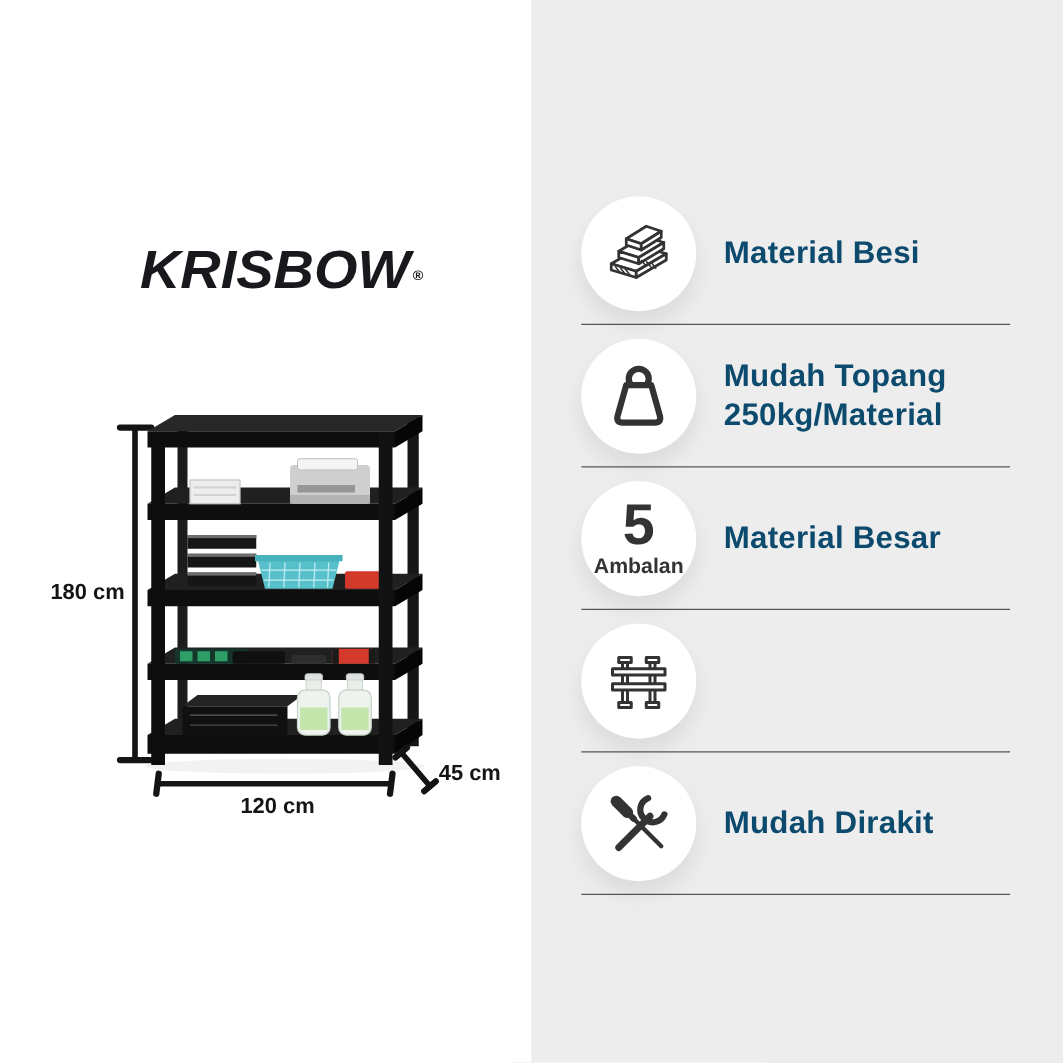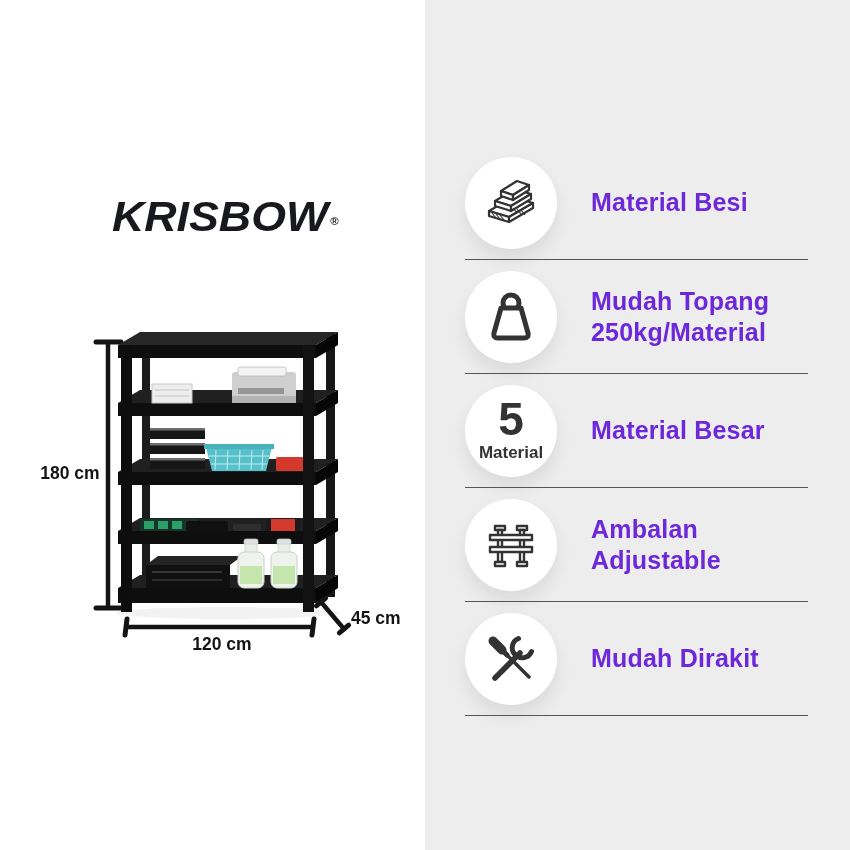--- a/index.html
+++ b/index.html
@@ -36,22 +36,22 @@
     display:flex;align-items:center;
     border-bottom:1px solid #575757;
   }
   .icon-circle{
     width:92px;height:92px;border-radius:50%;
     background:#ffffff;flex:0 0 92px;
     display:flex;flex-direction:column;align-items:center;justify-content:center;
     box-shadow:0 10px 18px rgba(0,0,0,0.08);
   }
   .feature-text{
-    margin-left:34px;
-    font-size:25px;font-weight:bold;color:#6d28d9;
+    margin-left:22px;
+    font-size:25px;font-weight:bold;color:#0c4a6e;
     line-height:1.22;letter-spacing:0.2px;
   }
   .feature-text .line2:empty{display:none;}
   .badge-num{
     font-size:46px;font-weight:bold;color:#333;line-height:0.95;
   }
   .badge-label{
     font-size:17px;font-weight:bold;color:#333;margin-top:1px;
   }
   .icon-svg{display:block;}
@@ -219,21 +219,21 @@
     </div>
     <div class="feature-text">
         <div class="line1">Mudah Topang</div>
         <div class="line2">250kg/Material</div>
       </div>
   </div>
 
   <div class="feature-row">
     <div class="icon-circle">
       <div class="badge-num">5</div>
-      <div class="badge-label">Material</div>
+      <div class="badge-label">Ambalan</div>
     </div>
     <div class="feature-text">
         <div class="line1">Material Besar</div>
       </div>
   </div>
 
   <div class="feature-row">
     <div class="icon-circle">
       <svg class="icon-svg" width="54" height="54" viewBox="0 0 54 54">
         <g fill="#ffffff" stroke="#333333" stroke-width="2.4" stroke-linejoin="round">
@@ -241,23 +241,20 @@
           <rect x="33" y="8" width="10" height="4"></rect>
           <rect x="14" y="12" width="4" height="32"></rect>
           <rect x="36" y="12" width="4" height="32"></rect>
           <rect x="6" y="17" width="42" height="5"></rect>
           <rect x="6" y="29" width="42" height="5"></rect>
           <rect x="11" y="44" width="10" height="4"></rect>
           <rect x="33" y="44" width="10" height="4"></rect>
         </g>
       </svg>
     </div>
-    <div class="feature-text">
-        <div class="line1">Ambalan Adjustable</div>
-      </div>
   </div>
 
   <div class="feature-row">
     <div class="icon-circle">
       <svg class="icon-svg" width="54" height="54" viewBox="0 0 54 54">
         <g stroke="#333333" fill="none" stroke-linecap="round">
           <line x1="9" y1="9" x2="18" y2="18" stroke-width="9"></line>
           <line x1="18" y1="18" x2="23" y2="23" stroke-width="5"></line>
           <line x1="23" y1="23" x2="45" y2="45" stroke-width="3.5"></line>
           <path d="M34.5 6.5 A10 10 0 1 0 47.5 19.5" stroke-width="5"></path>

